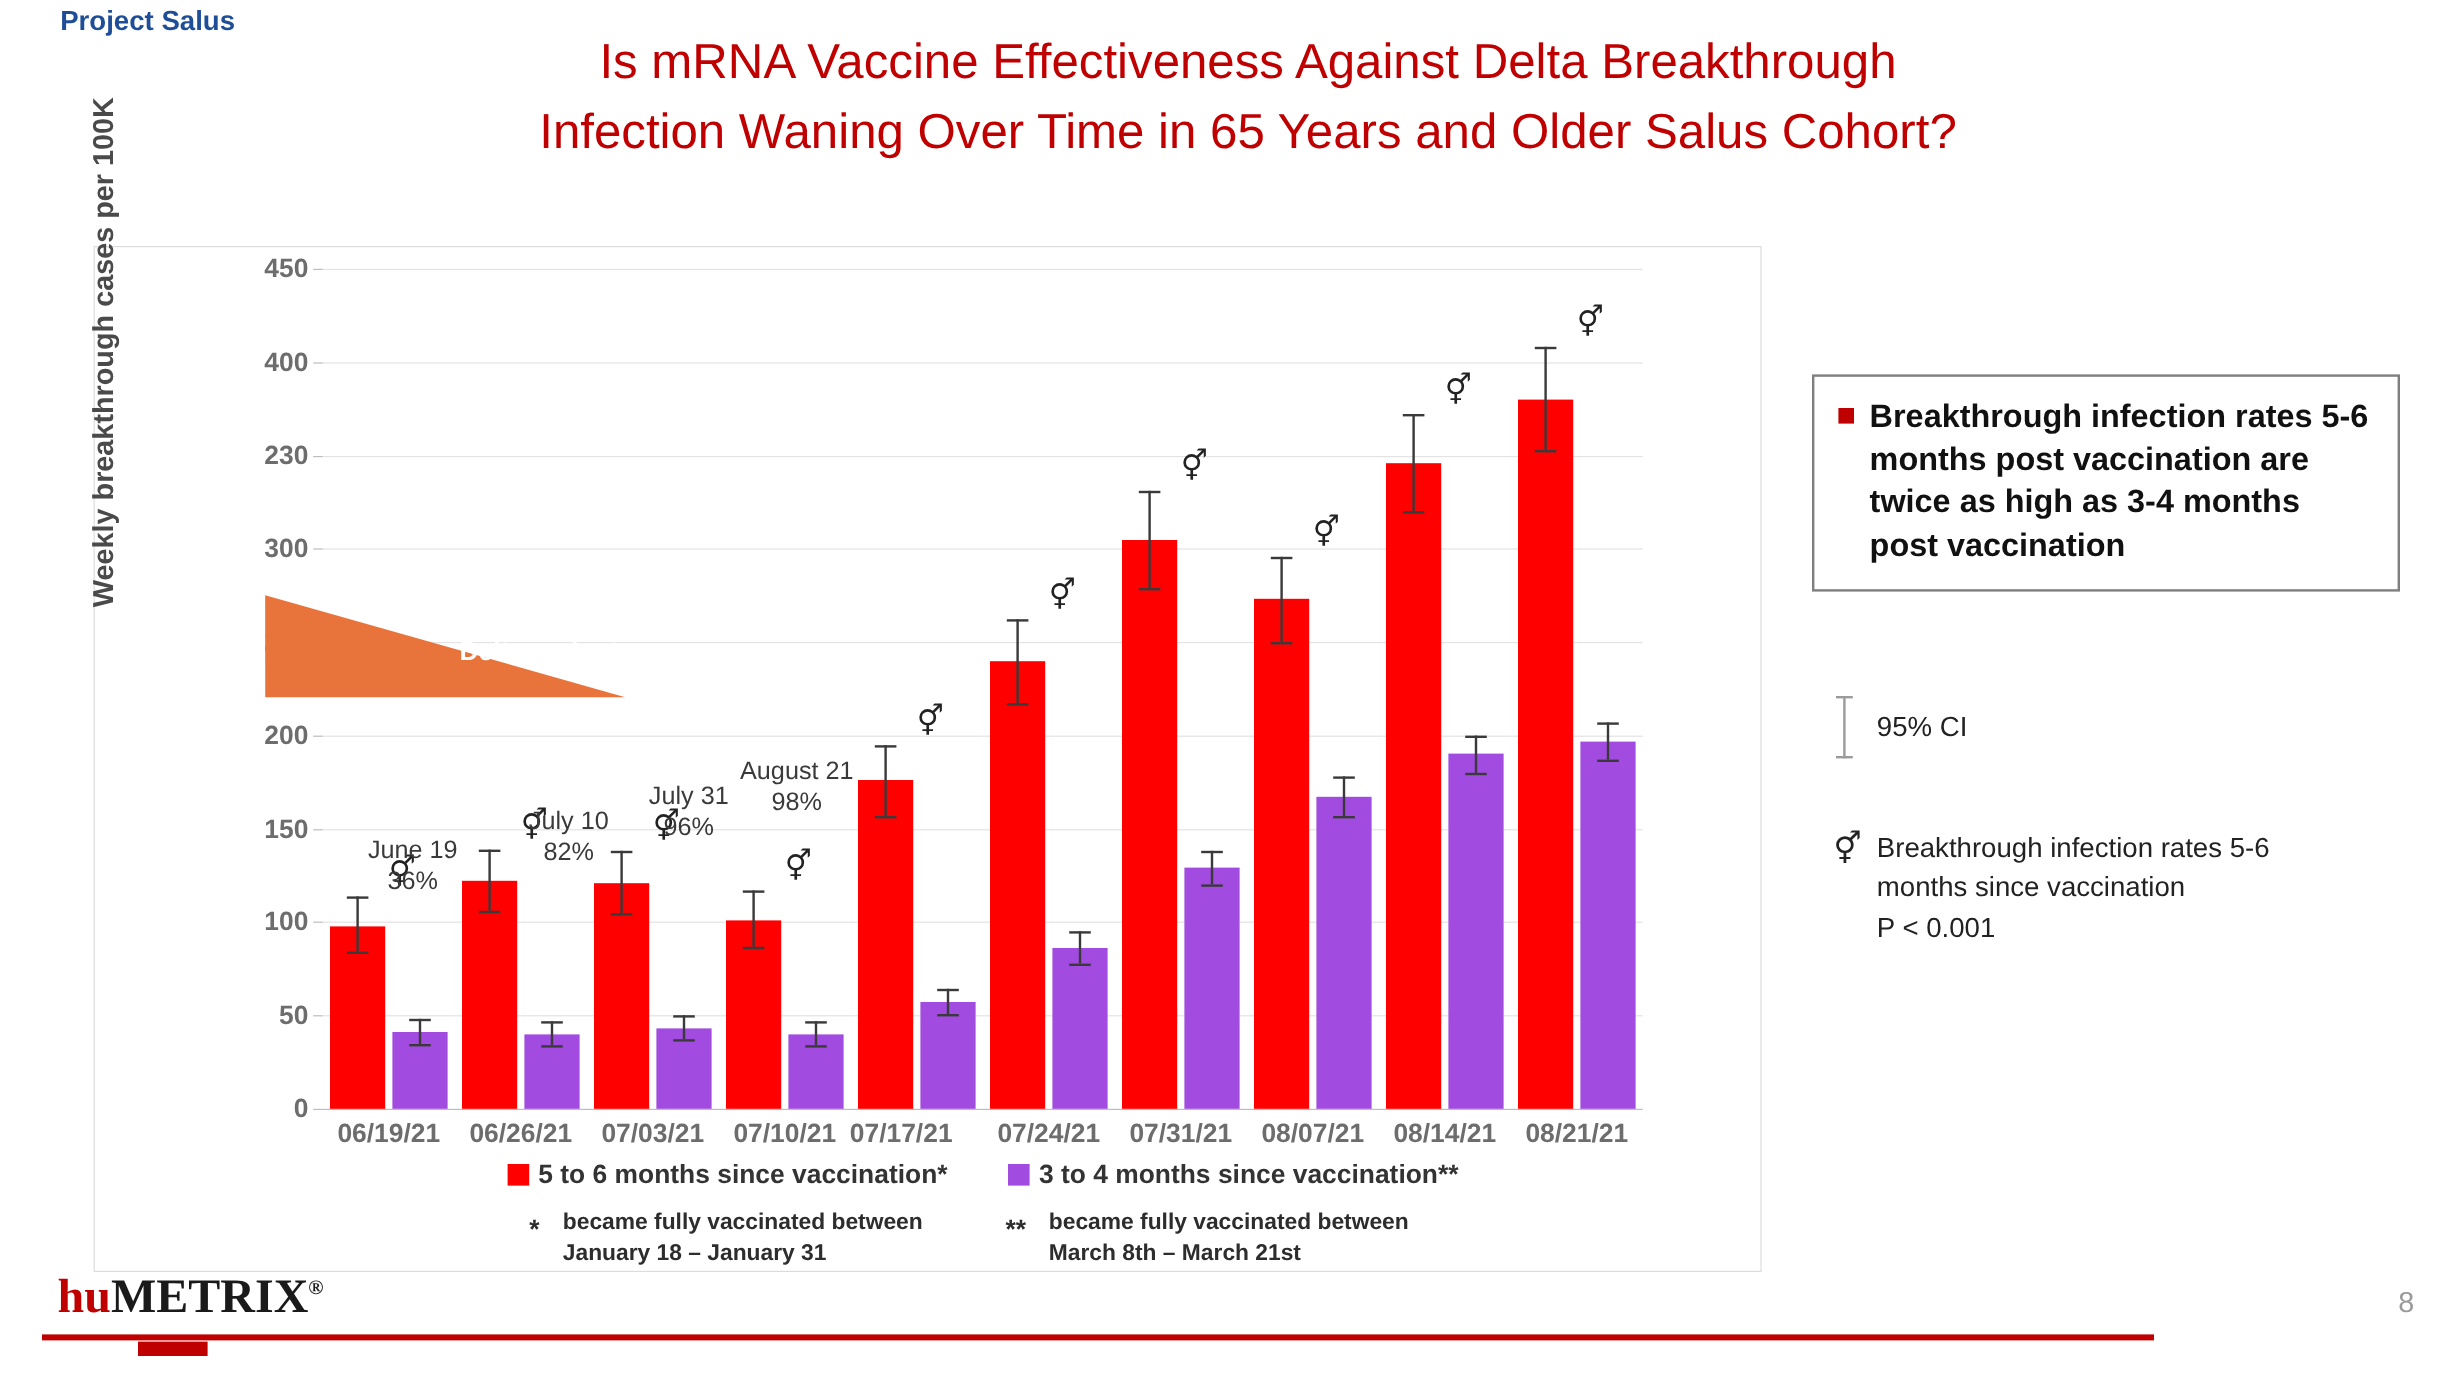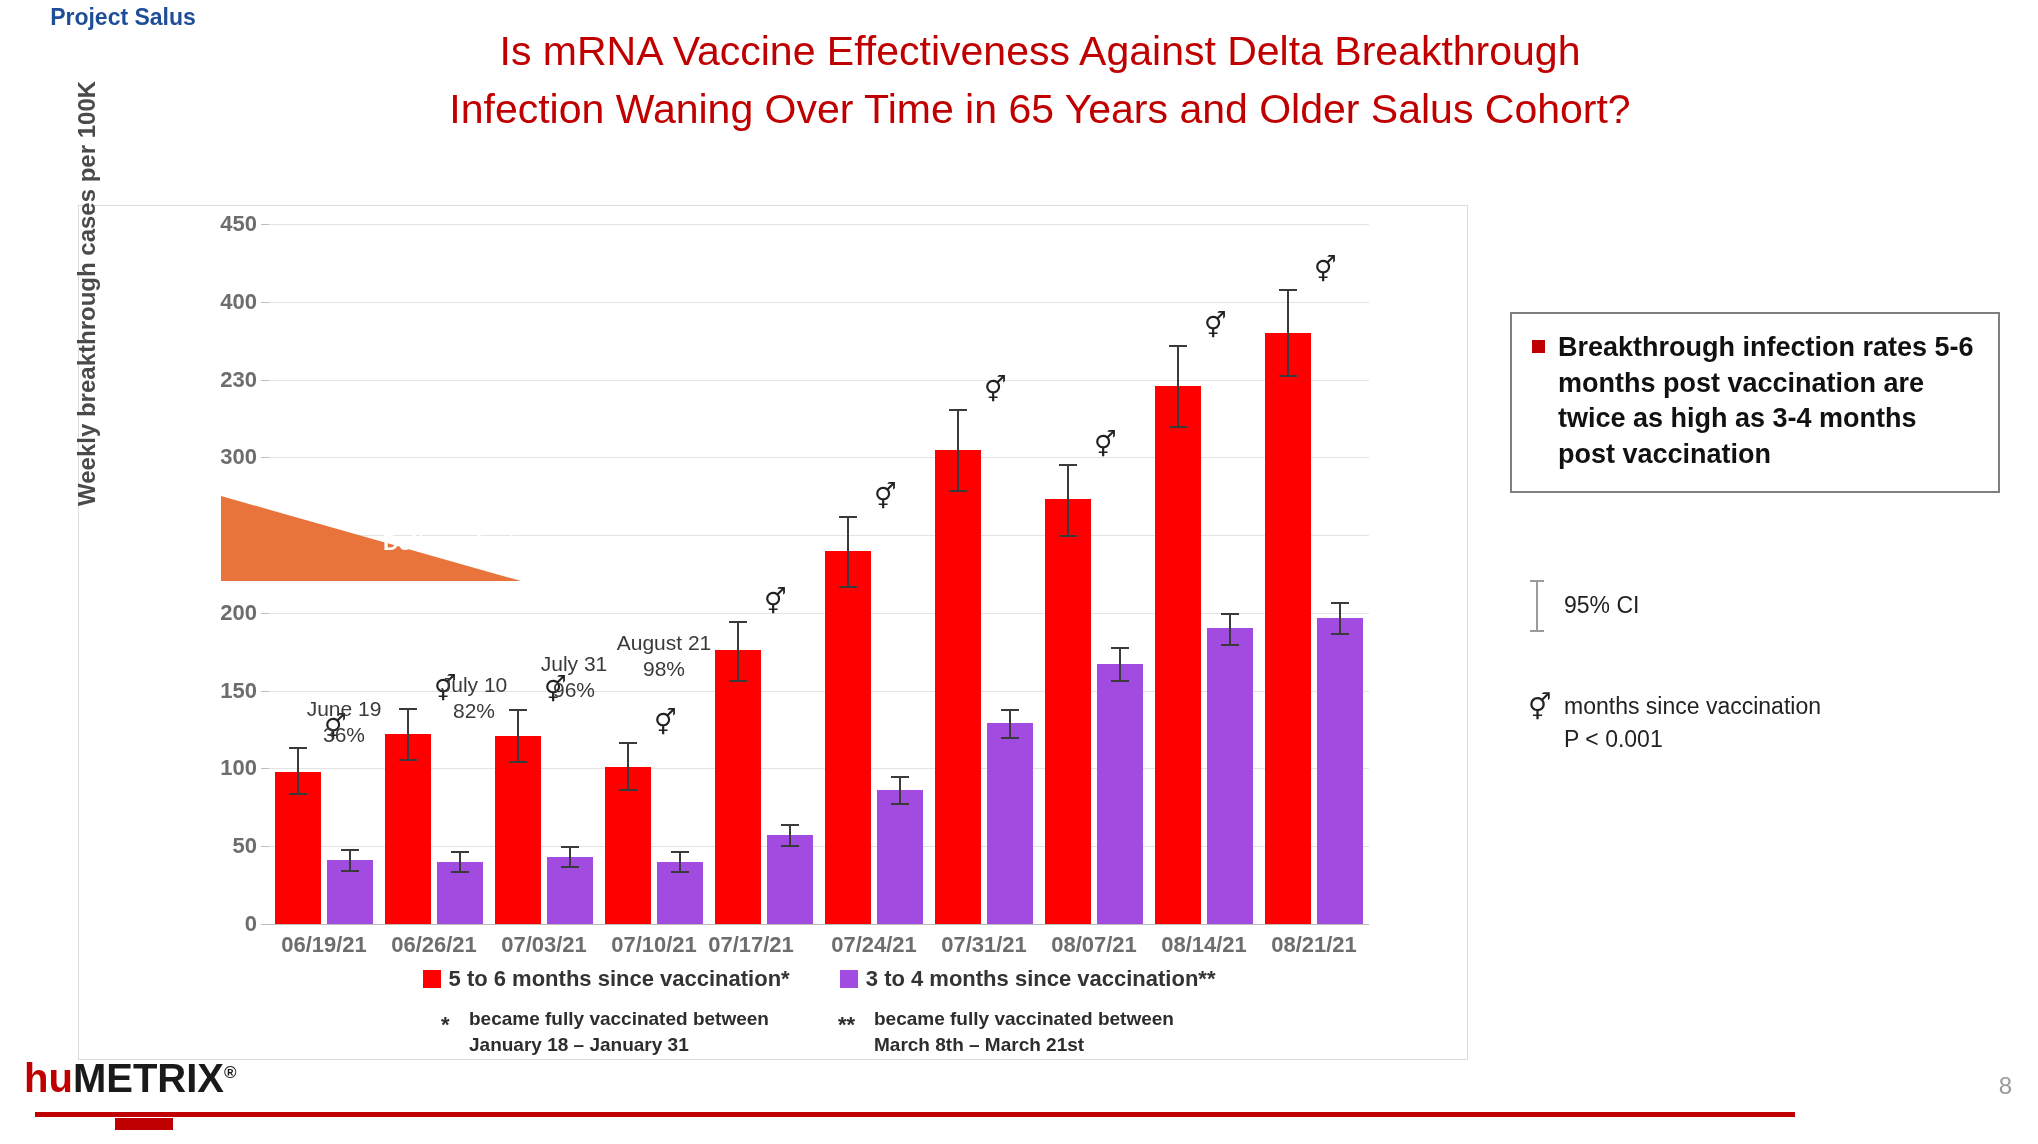--- a/index.html
+++ b/index.html
@@ -318,26 +318,27 @@
   #footer-rule {
     position: absolute;
     left: 35px;
     top: 1112px;
     width: 1760px;
     height: 5px;
     background: #C00000;
   }
   #humetrix {
     position: absolute;
-    left: 24px;
+    left: 48px;
     top: 1056px;
     font-size: 40px;
     font-weight: bold;
     color: #1a1a1a;
     letter-spacing: 0px;
+    font-family: Liberation Serif, serif;
   }
   #humetrix .hu { color: #C00000; }
   #humetrix .reg { font-size: 17px; vertical-align: super; }
   #hum-underline {
     position: absolute;
     left: 115px;
     top: 1118px;
     width: 58px;
     height: 12px;
     background: #C00000;
@@ -550,20 +551,21 @@
 <div id="ci-key">
   <div class="cap-t"></div>
   <div class="bar"></div>
   <div class="cap-b"></div>
   <div class="lbl">95% CI</div>
 </div>
 
 <div id="sig-key">
   <div class="glyph">⚥</div>
   <div class="lines">
+    <div>Breakthrough  infection rates 5-6</div>
     <div>months since vaccination</div>
     <div>P &lt; 0.001</div>
   </div>
 </div>
 
 <div id="footer-rule"></div>
 <div id="humetrix"><span class="hu">hu</span><span>METRIX</span><span class="reg">®</span></div>
 <div id="hum-underline"></div>
 <div id="page-num">8</div>
 

